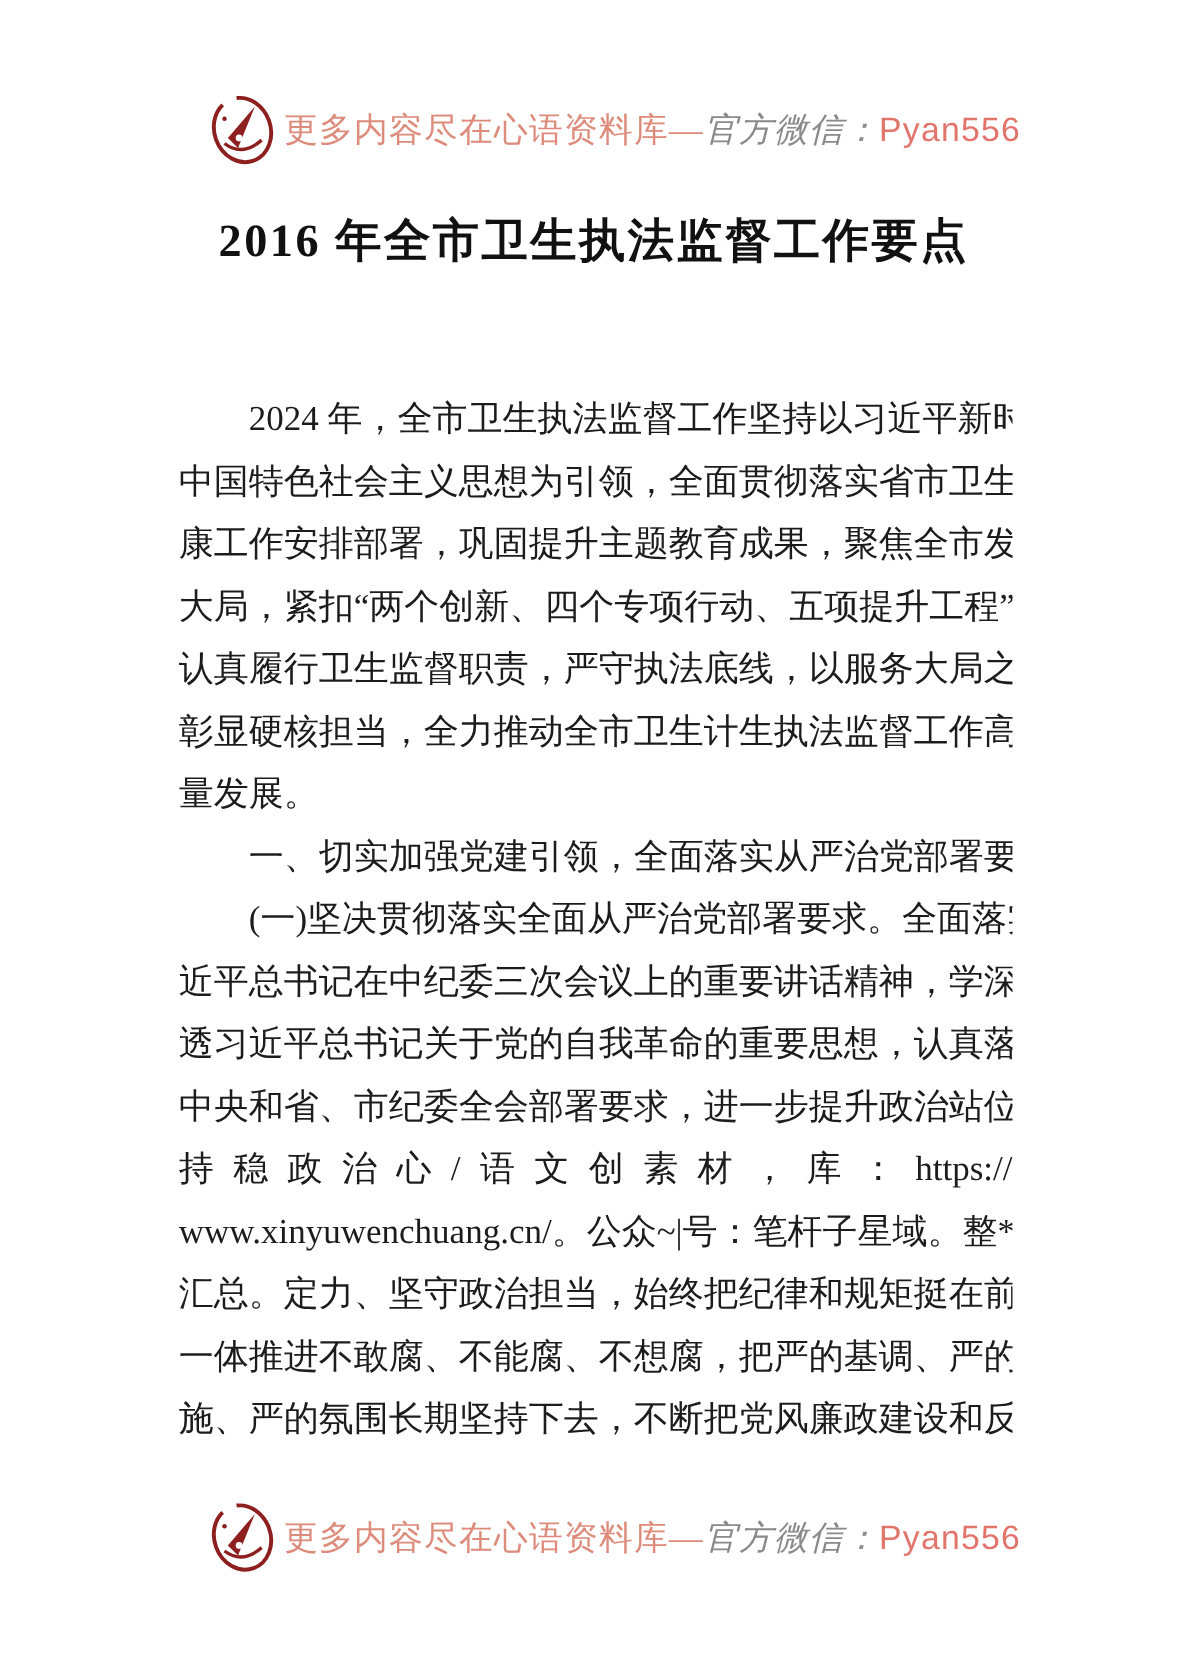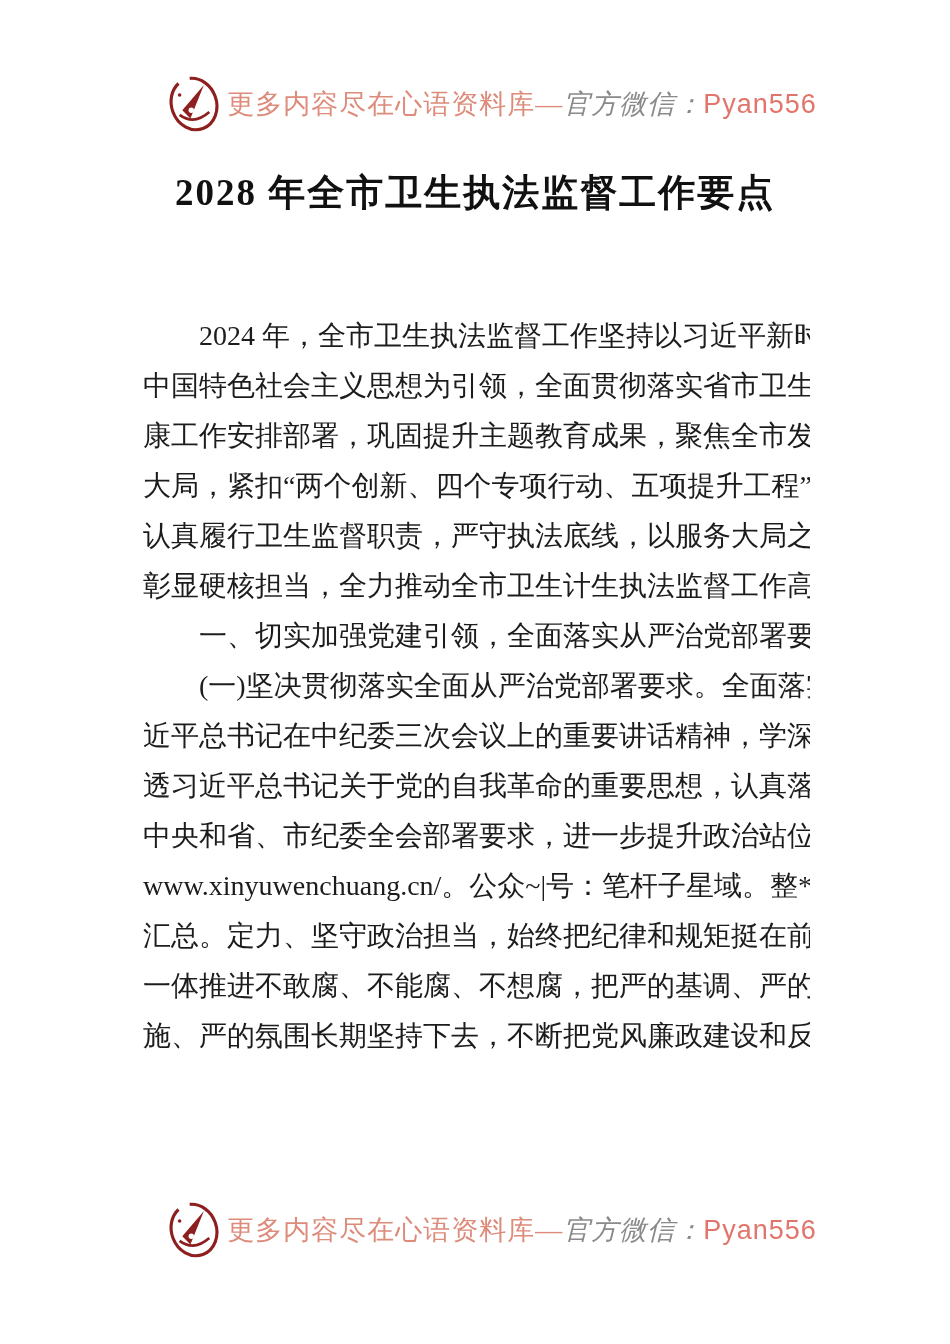--- a/index.html
+++ b/index.html
@@ -90,34 +90,36 @@
       <polygon points="41,13 17,41 26,50" fill="#8e1f1f"></polygon>
       <circle cx="27" cy="41" r="3" fill="#ffffff"></circle>
       <path d="M14 46 Q30 58 47 43" fill="none" stroke="#8e1f1f" stroke-width="3"></path>
       <circle cx="14" cy="24" r="2" fill="#8e1f1f"></circle>
     </svg>
     <div class="brand-text">
       <span class="brand-promo">更多内容尽在心语资料库—</span><span class="brand-label">官方微信：</span><span class="brand-id">Pyan556</span>
     </div>
   </div>
 
-  <div class="doc-title">2028 年全市卫生执法监督工作要点</div>
+  <div class="doc-title">2016 年全市卫生执法监督工作要点</div>
 
   <div class="doc-body">
     <div class="line indent">2024 年，全市卫生执法监督工作坚持以习近平新时代</div>
     <div class="line">中国特色社会主义思想为引领，全面贯彻落实省市卫生健</div>
     <div class="line">康工作安排部署，巩固提升主题教育成果，聚焦全市发展</div>
     <div class="line">大局，紧扣“两个创新、四个专项行动、五项提升工程”</div>
     <div class="line">认真履行卫生监督职责，严守执法底线，以服务大局之为</div>
     <div class="line">彰显硬核担当，全力推动全市卫生计生执法监督工作高质</div>
+    <div class="line no-just">量发展。</div>
     <div class="line indent no-just">一、切实加强党建引领，全面落实从严治党部署要求</div>
     <div class="line indent">(一)坚决贯彻落实全面从严治党部署要求。全面落实习</div>
     <div class="line">近平总书记在中纪委三次会议上的重要讲话精神，学深悟</div>
     <div class="line">透习近平总书记关于党的自我革命的重要思想，认真落实</div>
     <div class="line">中央和省、市纪委全会部署要求，进一步提升政治站位、</div>
+    <div class="line">持稳政治心/语文创素材，库：https://</div>
     <div class="line">www.xinyuwenchuang.cn/。公众~|号：笔杆子星域。整*理</div>
     <div class="line">汇总。定力、坚守政治担当，始终把纪律和规矩挺在前面</div>
     <div class="line">一体推进不敢腐、不能腐、不想腐，把严的基调、严的措</div>
     <div class="line">施、严的氛围长期坚持下去，不断把党风廉政建设和反腐</div>
   </div>
 
   <div class="brand-strip bottom">
     <svg class="brand-logo" viewBox="0 0 60 68" aria-hidden="true">
       <ellipse cx="30" cy="34" rx="25" ry="29" fill="none" stroke="#8e1f1f" stroke-width="3.5" stroke-dasharray="118 14" transform="rotate(-20 30 34)"></ellipse>
       <polygon points="41,13 17,41 26,50" fill="#8e1f1f"></polygon>

